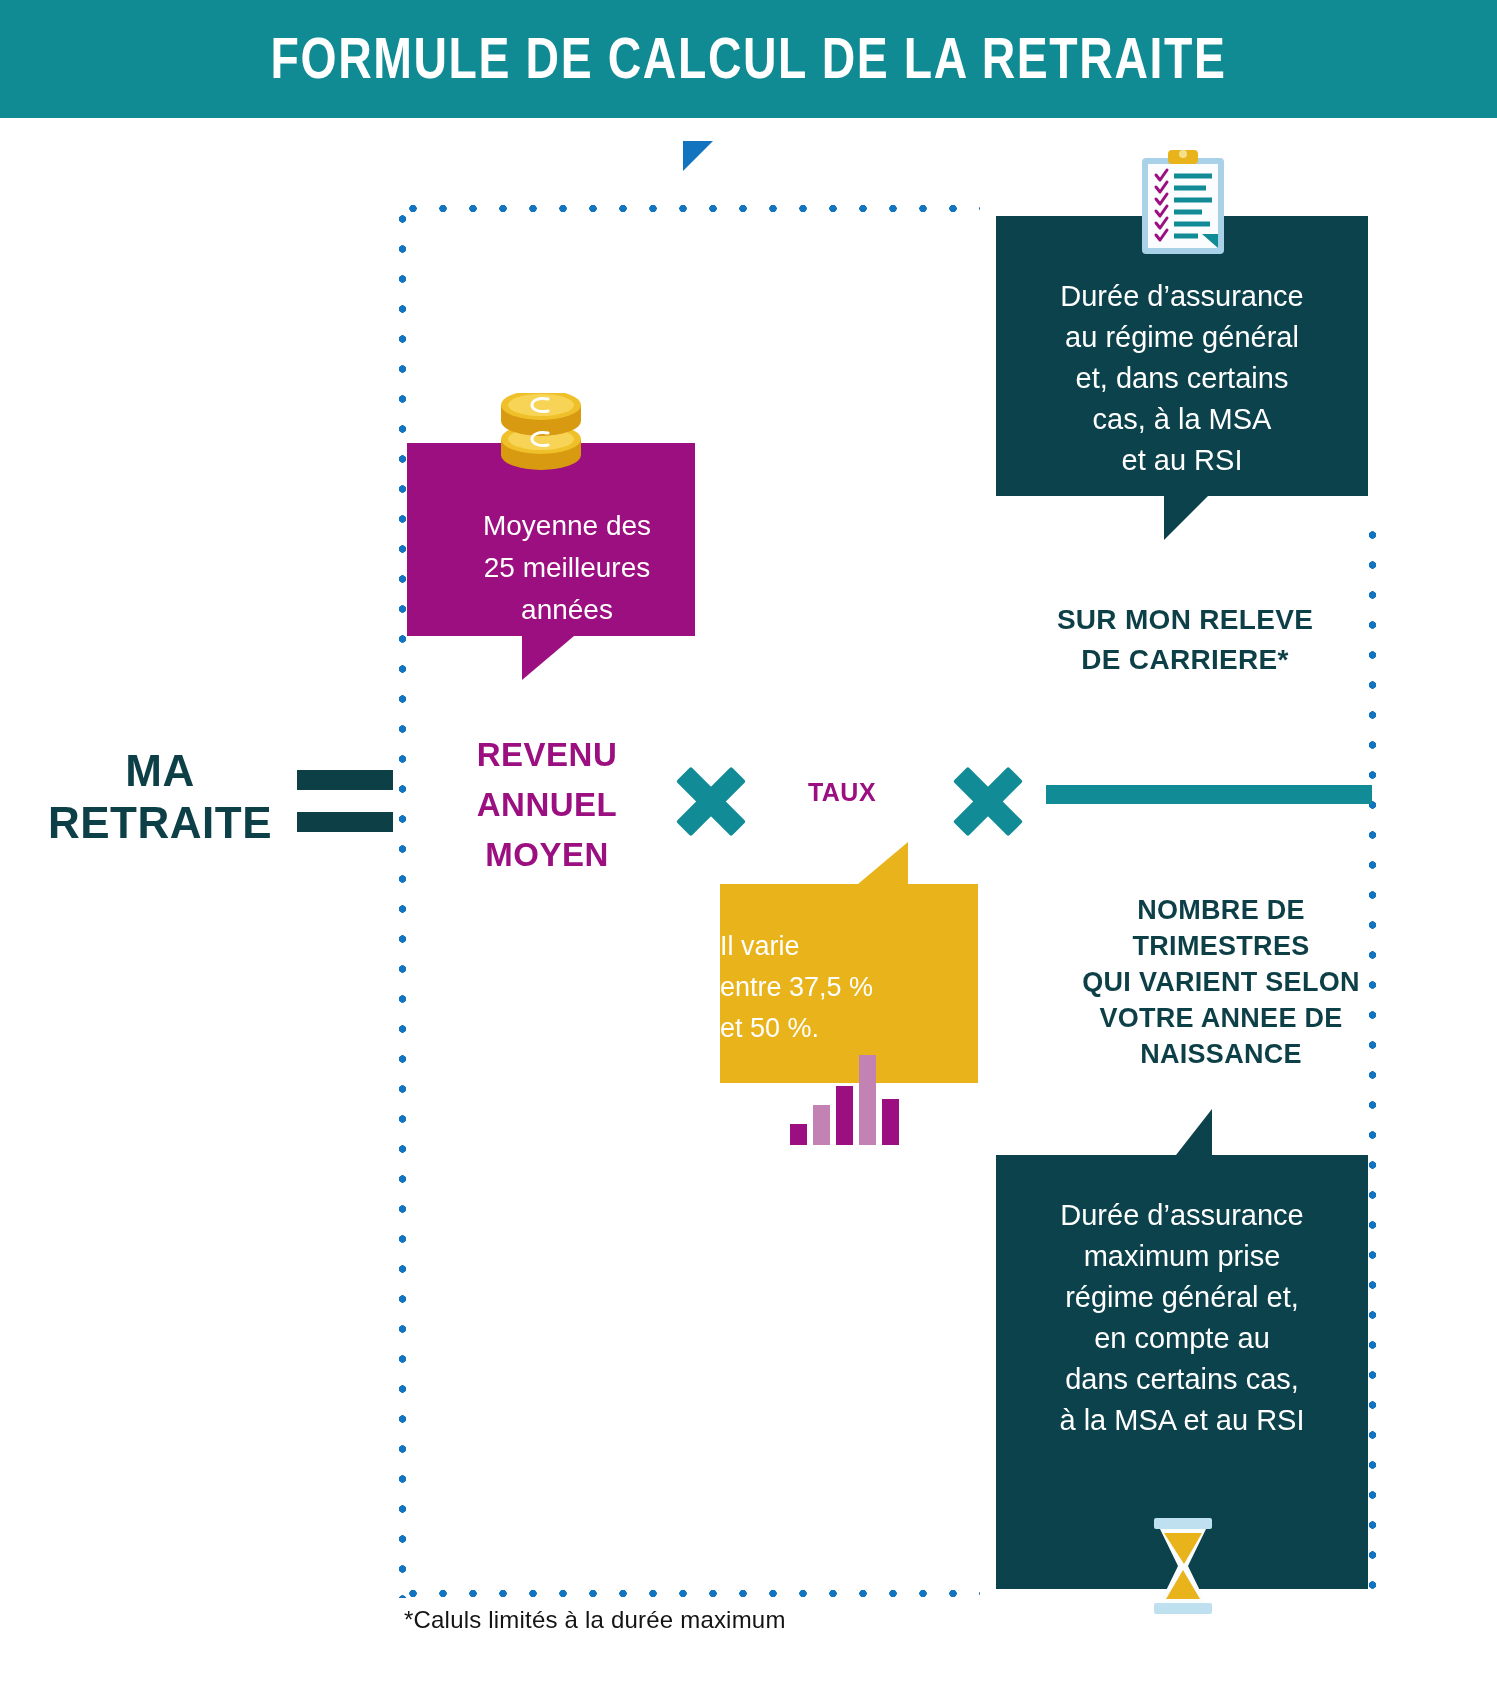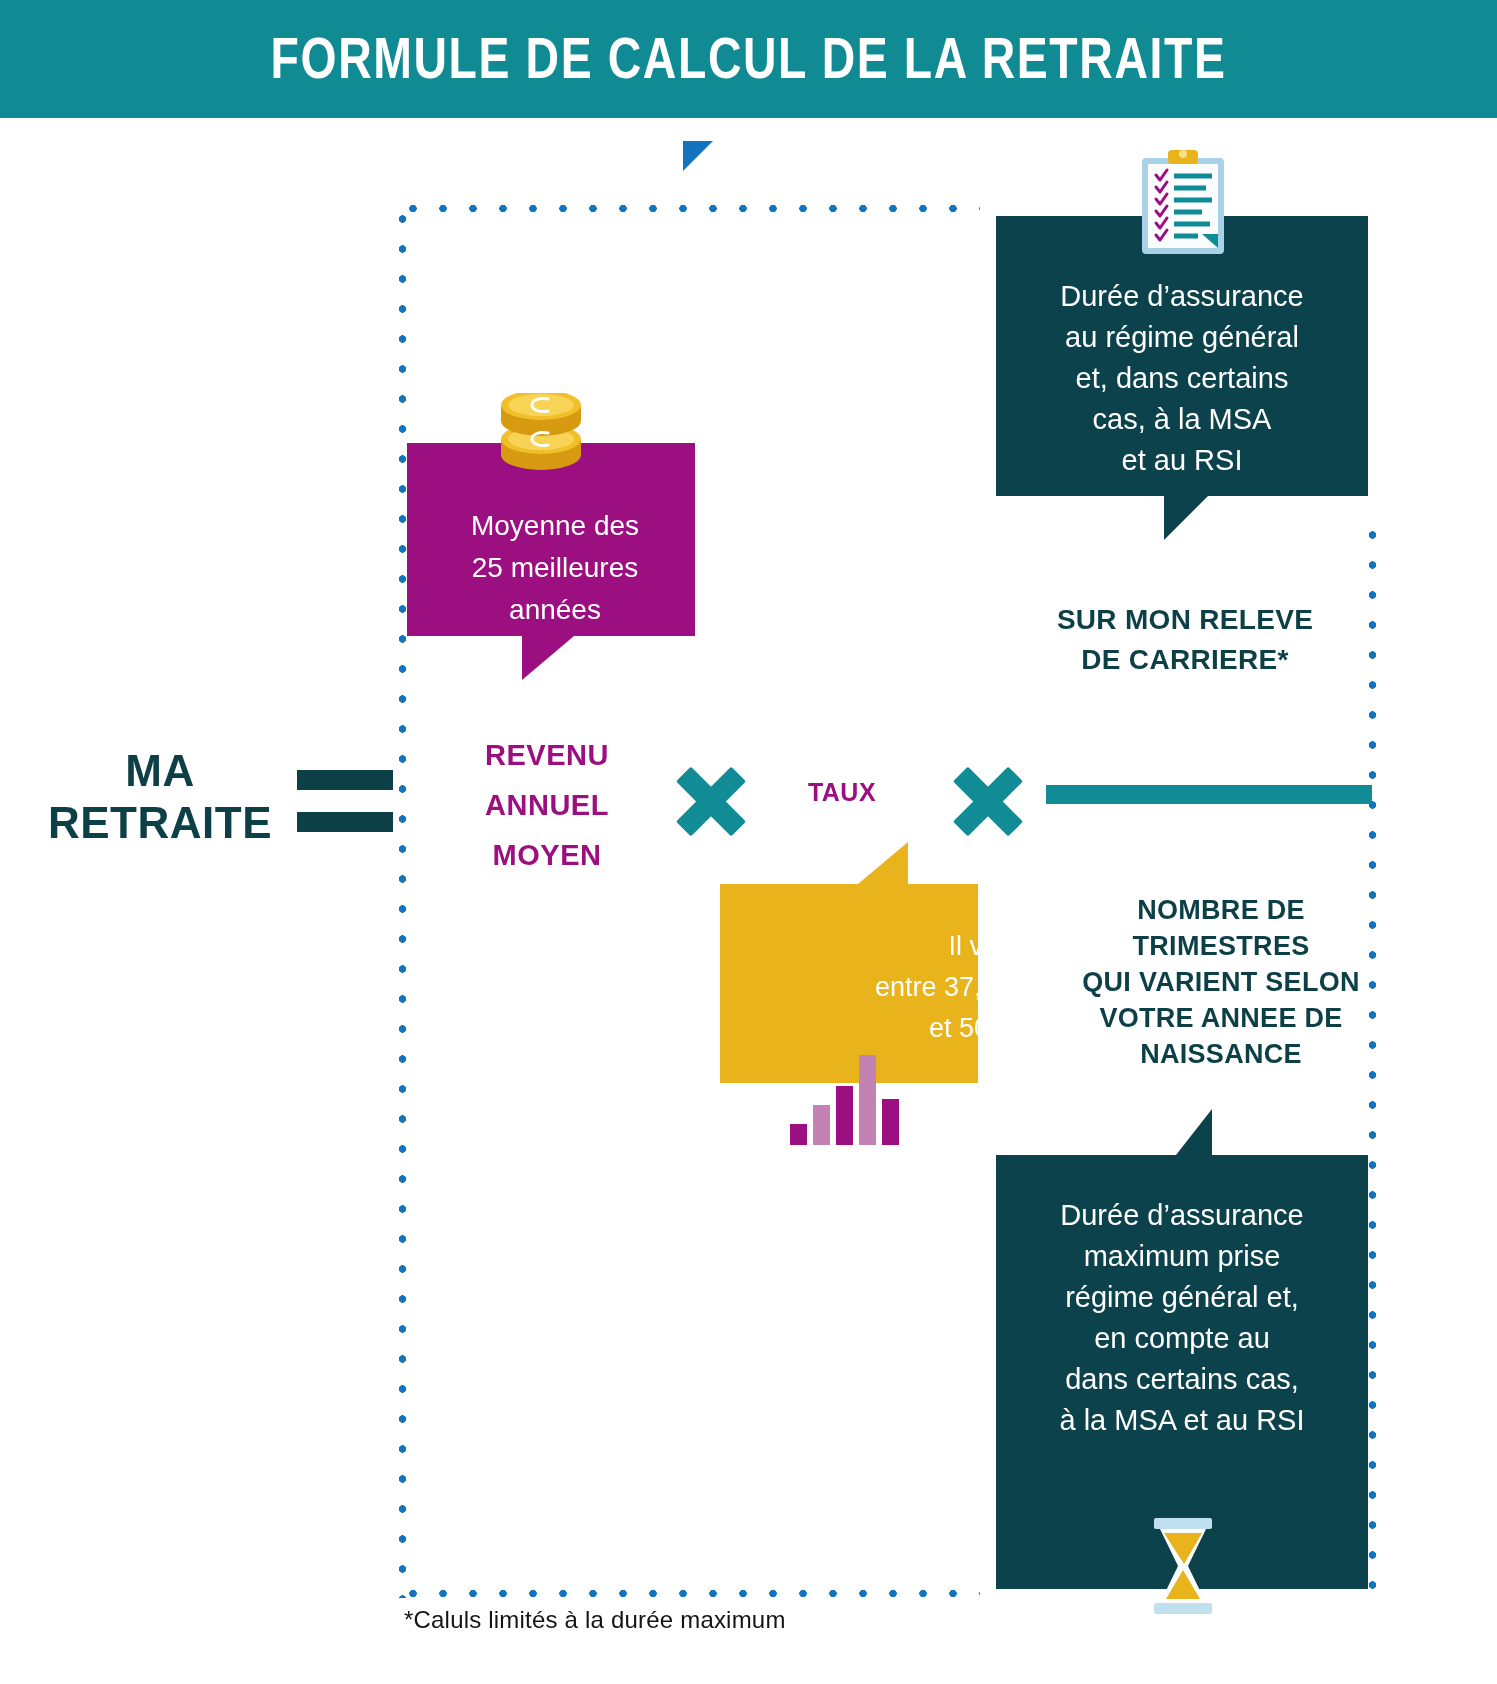--- a/index.html
+++ b/index.html
@@ -95,21 +95,21 @@
 
   
   .bubble-purple{
     position:absolute;
     left:407px; top:443px;
     width:288px; height:193px;
     background:#9C0F80;
   }
   .bubble-purple .txt{
     position:absolute;
-    left:4px; top:62px;
+    left:16px; top:62px;
     width:288px;
     text-align:center;
     color:#ffffff;
     font-size:28px;
     line-height:42px;
   }
   .bubble-purple .tail{
     position:absolute;
     left:115px; top:193px;
     width:0; height:0;
@@ -124,21 +124,21 @@
     width:90px; height:88px;
   }
 
   
   .revenu{
     position:absolute;
     left:432px; top:730px;
     width:230px;
     text-align:center;
     color:#9C0F80;
-    font-size:29px;
+    font-size:33px;
     font-weight:700;
     line-height:50px;
     letter-spacing:0.5px;
   }
 
   
   .cross{
     position:absolute;
     width:76px; height:76px;
   }
@@ -171,21 +171,21 @@
   .bubble-yellow{
     position:absolute;
     left:720px; top:884px;
     width:258px; height:199px;
     background:#E9B31C;
   }
   .bubble-yellow .txt{
     position:absolute;
     left:0; top:42px;
     width:308px;
-    text-align:right;
+    text-align:left;
     color:#ffffff;
     font-size:27px;
     line-height:41px;
   }
   .bubble-yellow .tail{
     position:absolute;
     left:138px; top:-42px;
     width:0; height:0;
     border-left:50px solid transparent;
     border-right:0 solid transparent;

